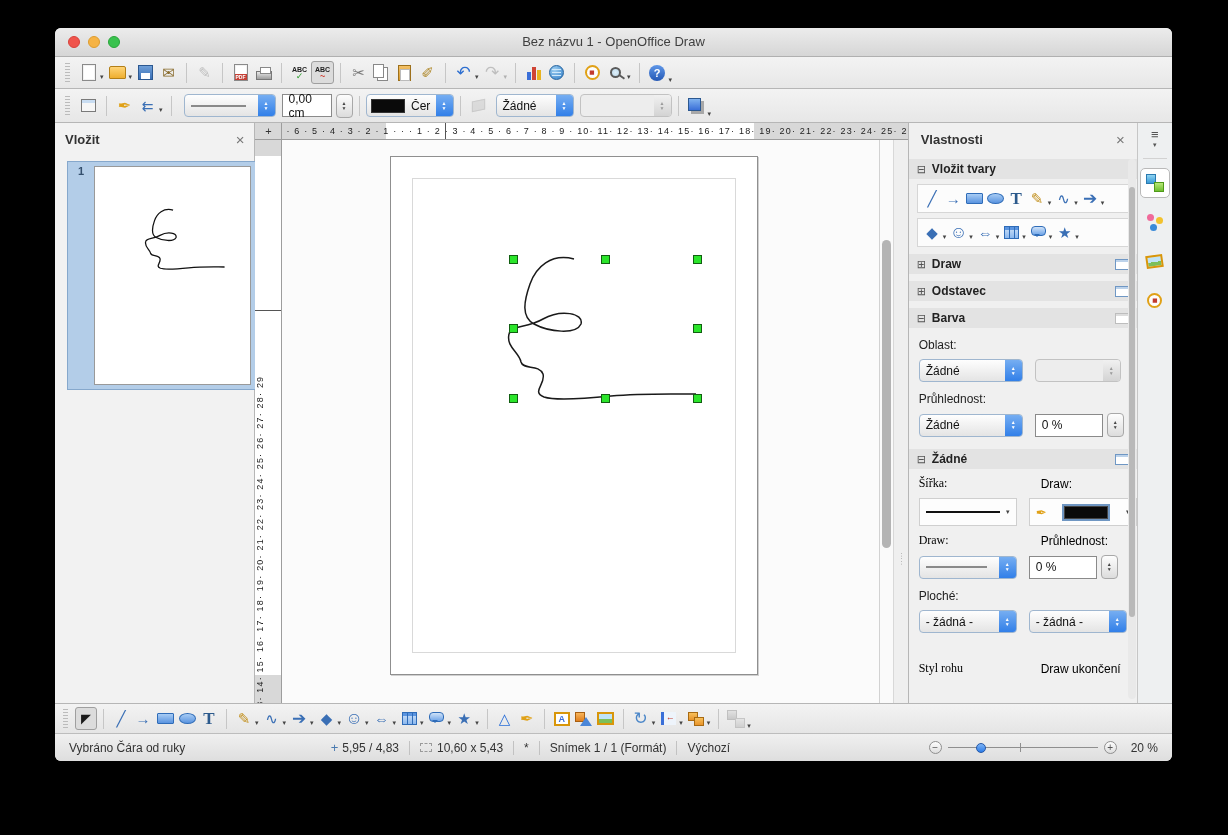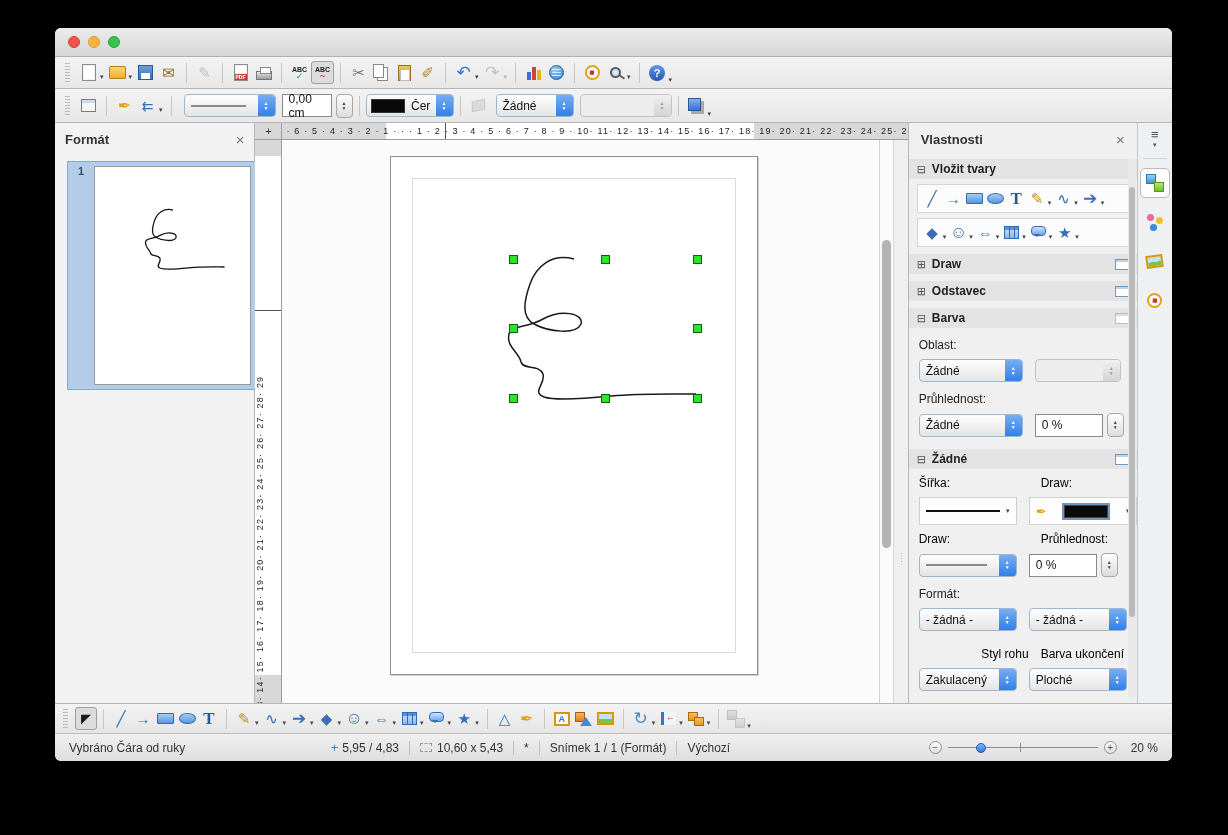--- a/index.html
+++ b/index.html
@@ -131,21 +131,21 @@
   #sidebar .panelhead { padding:8px 12px 4px; }
   .sect { margin-top:7px; padding:3px 8px; background:#e3e3e3; display:flex; align-items:center; gap:6px; font-weight:bold; color:#222; font-size:12px; }
   .exp { font-size:11px; color:#555; font-weight:normal; }
   .dlg { margin-left:auto; width:14px; height:11px; border:1px solid #6f97c4; background:#fff; box-shadow:inset 0 2px 0 #bcd2ea; }
   .dlg.off { border-color:#bdbdbd; box-shadow:inset 0 2px 0 #ddd; }
   .shape-row { margin:5px 8px 0; background:#fcfcfc; border:1px solid #d6d6d6; display:flex; align-items:center; padding:2px 4px; }
   .shape-row .ic { width:21px; }
   .sb-label { margin:10px 0 0 10px; color:#222; }
   .row2 { display:flex; align-items:center; margin:7px 0 0 10px; gap:12px; }
   .lbl2 { display:flex; width:218px; }
-  .lbl2 span:first-child { width:110px; }
+  .lbl2 span:first-child { width:110px;font-family:Liberation Serif, serif; }
   #sbscroll { position:absolute; right:1px; top:36px; bottom:4px; width:8px; background:#e9e9e9; border-radius:4px; }
   #sbscroll .thumb { position:absolute; left:1px; top:28px; width:6px; height:430px; background:#b9b9b9; border-radius:3px; }
 
   
   #rail { width:37px; background:#eef0f1; border-left:1px solid #c6c6c6; display:flex; flex-direction:column; align-items:center; padding-top:8px; gap:9px; }
   .railbtn { width:30px; height:30px; display:flex; align-items:center; justify-content:center; border-radius:5px; }
   .railbtn.sel { background:#fff; border:1px solid #b9b9b9; }
   .railmenu { font-size:13px; color:#555; line-height:8px; text-align:center; }
   .railsep { width:24px; height:1px; background:#d2d2d2; }
 
@@ -170,20 +170,21 @@
 
 <div id="screen">
 <div id="win">
 
   <div class="titlebar">
     <div class="lights">
       <span class="light red"></span>
       <span class="light yel"></span>
       <span class="light grn"></span>
     </div>
+    <div class="title">Bez názvu 1 - OpenOffice Draw</div>
   </div>
 
   <div id="tb1" class="tb">
     <span class="grip"></span>
     <span class="ic">
           <span class="doc"></span>
         </span>
     <span class="caret">▾</span>
     <span class="ic">
           <span class="folder"></span>
@@ -297,21 +298,21 @@
     <span class="ic">
           <span class="shadow-sq"></span>
         </span>
     <span class="caret" style="margin-top:16px;">▾</span>
   </div>
 
   <div id="content">
 
     <div id="pagespanel">
       <div class="panelhead">
-        <span>Formát</span>
+        <span>Vložit</span>
         <span class="closex">×</span>
       </div>
       <div id="thumbsel">
         <div id="thumbnum">1</div>
         <div id="thumbpage">
           <svg width="157" height="219" viewBox="0 0 368 519">
             <path d="M183,102 C160,96 145,110 139,127 C133,144 130,160 143,167 C158,175 185,178 190,167 C193,156 170,152 152,162 C135,172 120,167 118,177 C115,190 128,195 130,205 C132,213 148,207 152,217 C155,227 140,235 153,240 C165,244 200,241 220,239 C252,236 282,237 305,237" fill="none" stroke="#111" stroke-width="3"></path>
           </svg>
         </div>
       </div>
@@ -467,44 +468,34 @@
           <span class="lbl" style="flex:1;">
                 <span class="lineprev grey" style="display:block;"></span>
               </span>
           <span class="st">▲<br>▼</span>
         </span>
         <span style="display:flex;align-items:center;">
           <span class="field" style="width:68px;">0 %</span>
           <span class="capst">▲<br>▼</span>
         </span>
       </div>
-      <div class="sb-label">Formát:</div>
+      <div class="sb-label">Ploché:</div>
       <div class="row2">
         <span class="bsel" style="width:98px;">
           <span class="lbl">- žádná -</span>
           <span class="st">▲<br>▼</span>
         </span>
         <span class="bsel" style="width:98px;">
           <span class="lbl">- žádná -</span>
           <span class="st">▲<br>▼</span>
         </span>
       </div>
-      <div class="row2 lbl2" style="margin-top:16px;text-align:right;">
+      <div class="row2 lbl2" style="margin-top:28px;">
         <span>Styl rohu</span>
-        <span>Barva ukončení</span>
-      </div>
-      <div class="row2">
-        <span class="bsel" style="width:98px;">
-          <span class="lbl">Zakulacený</span>
-          <span class="st">▲<br>▼</span>
-        </span>
-        <span class="bsel" style="width:98px;">
-          <span class="lbl">Ploché</span>
-          <span class="st">▲<br>▼</span>
-        </span>
+        <span>Draw ukončení</span>
       </div>
       <div id="sbscroll">
             <span class="thumb"></span>
           </div>
     </div>
 
     <div id="rail">
       <div class="railmenu"><span>≡</span><br><span style="font-size:7px;">▾</span></div>
       <div class="railsep"></div>
       <div class="railbtn sel">

